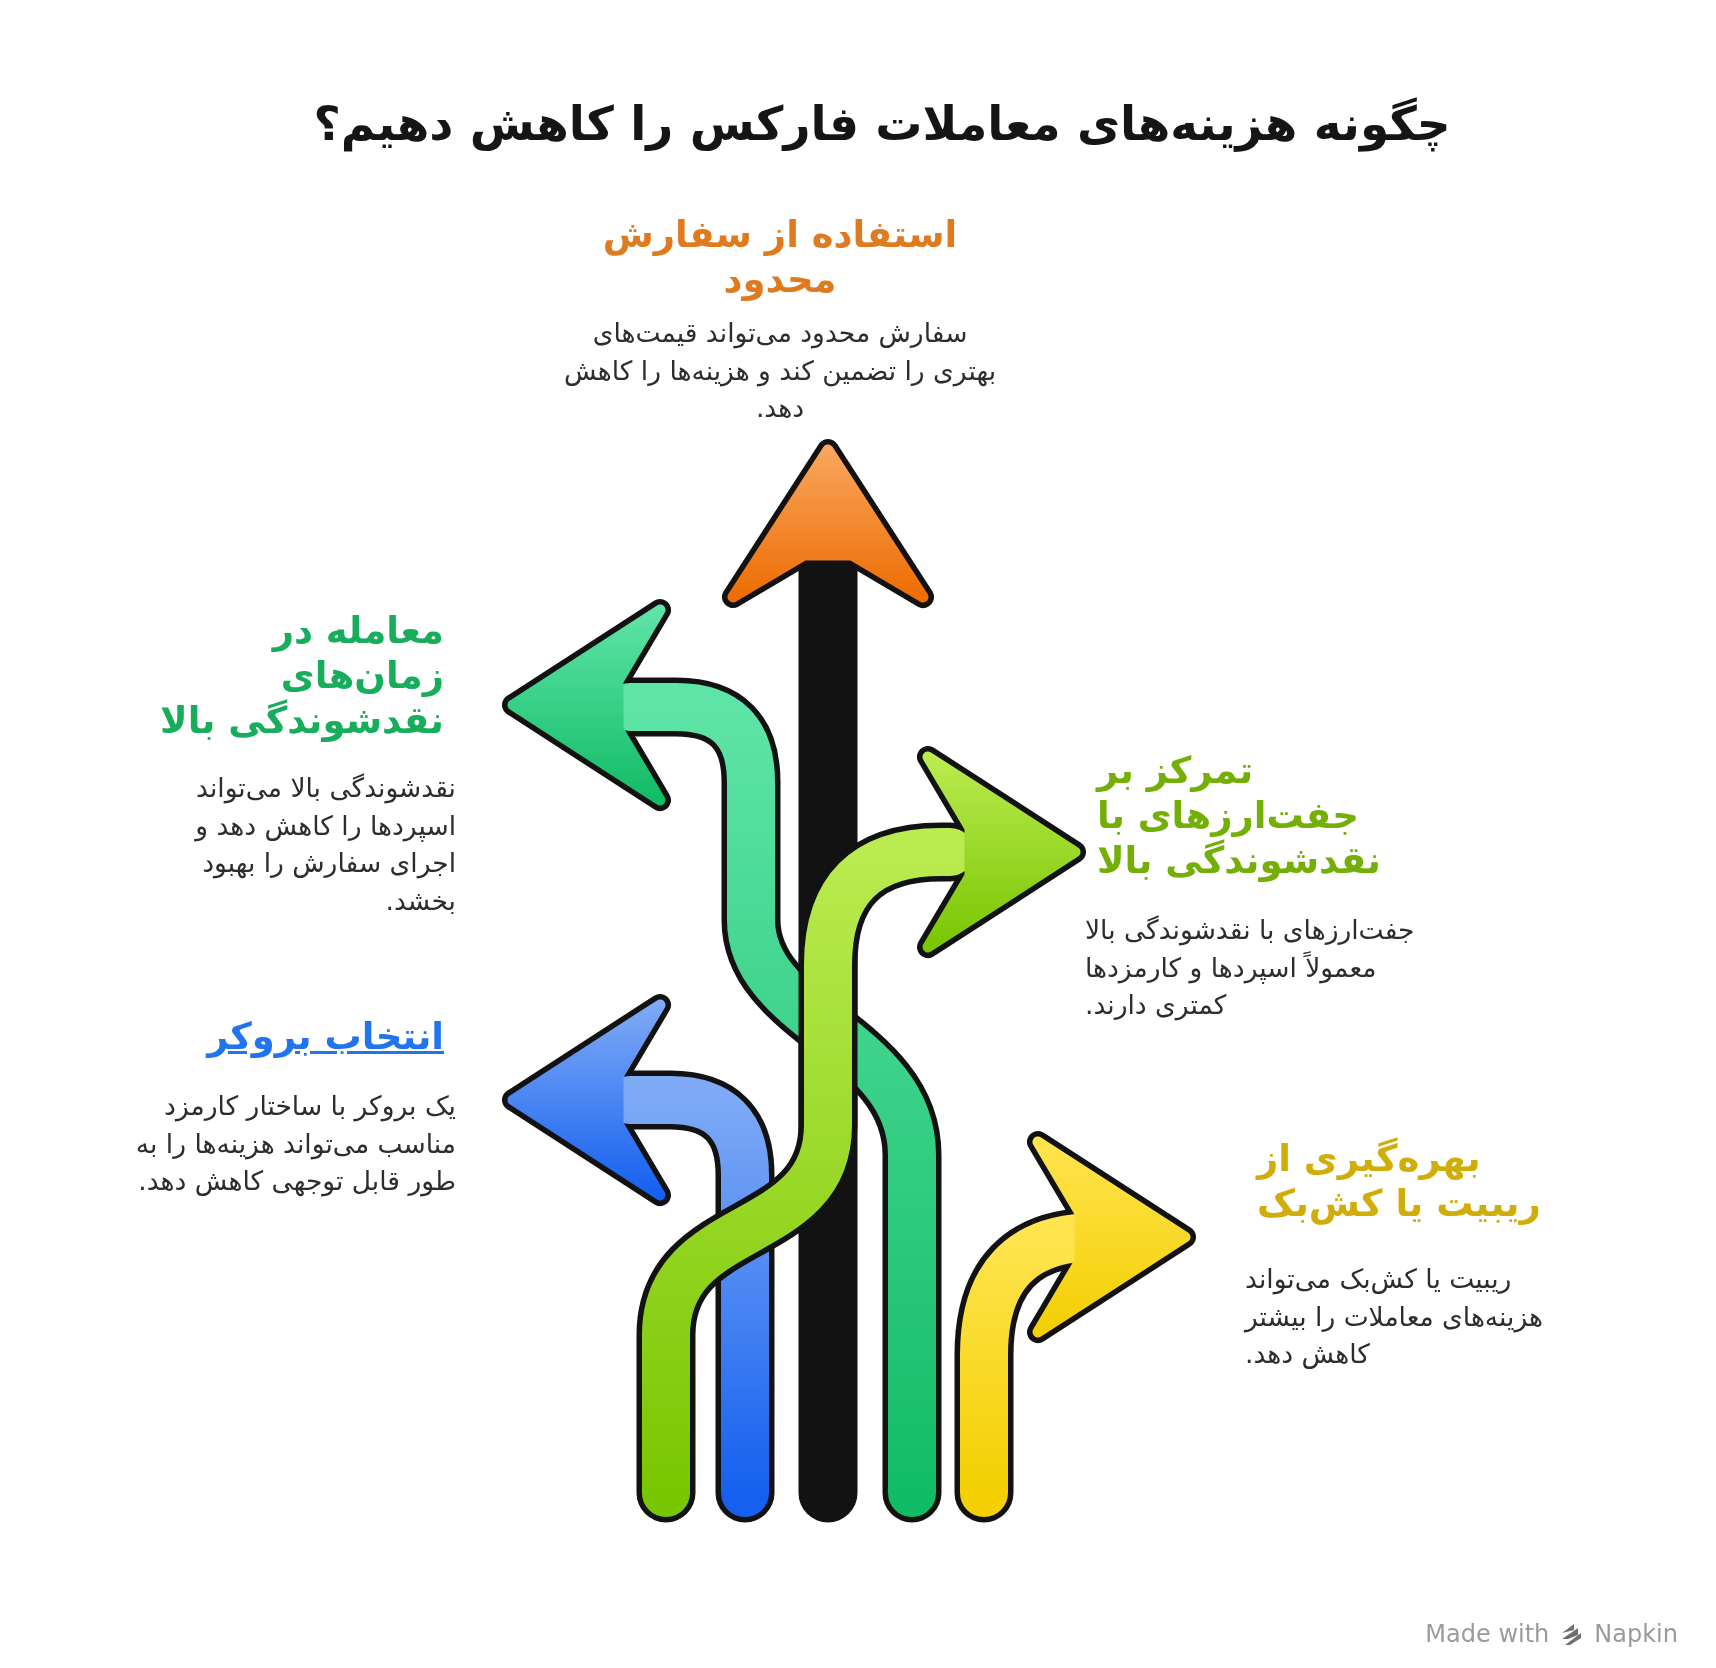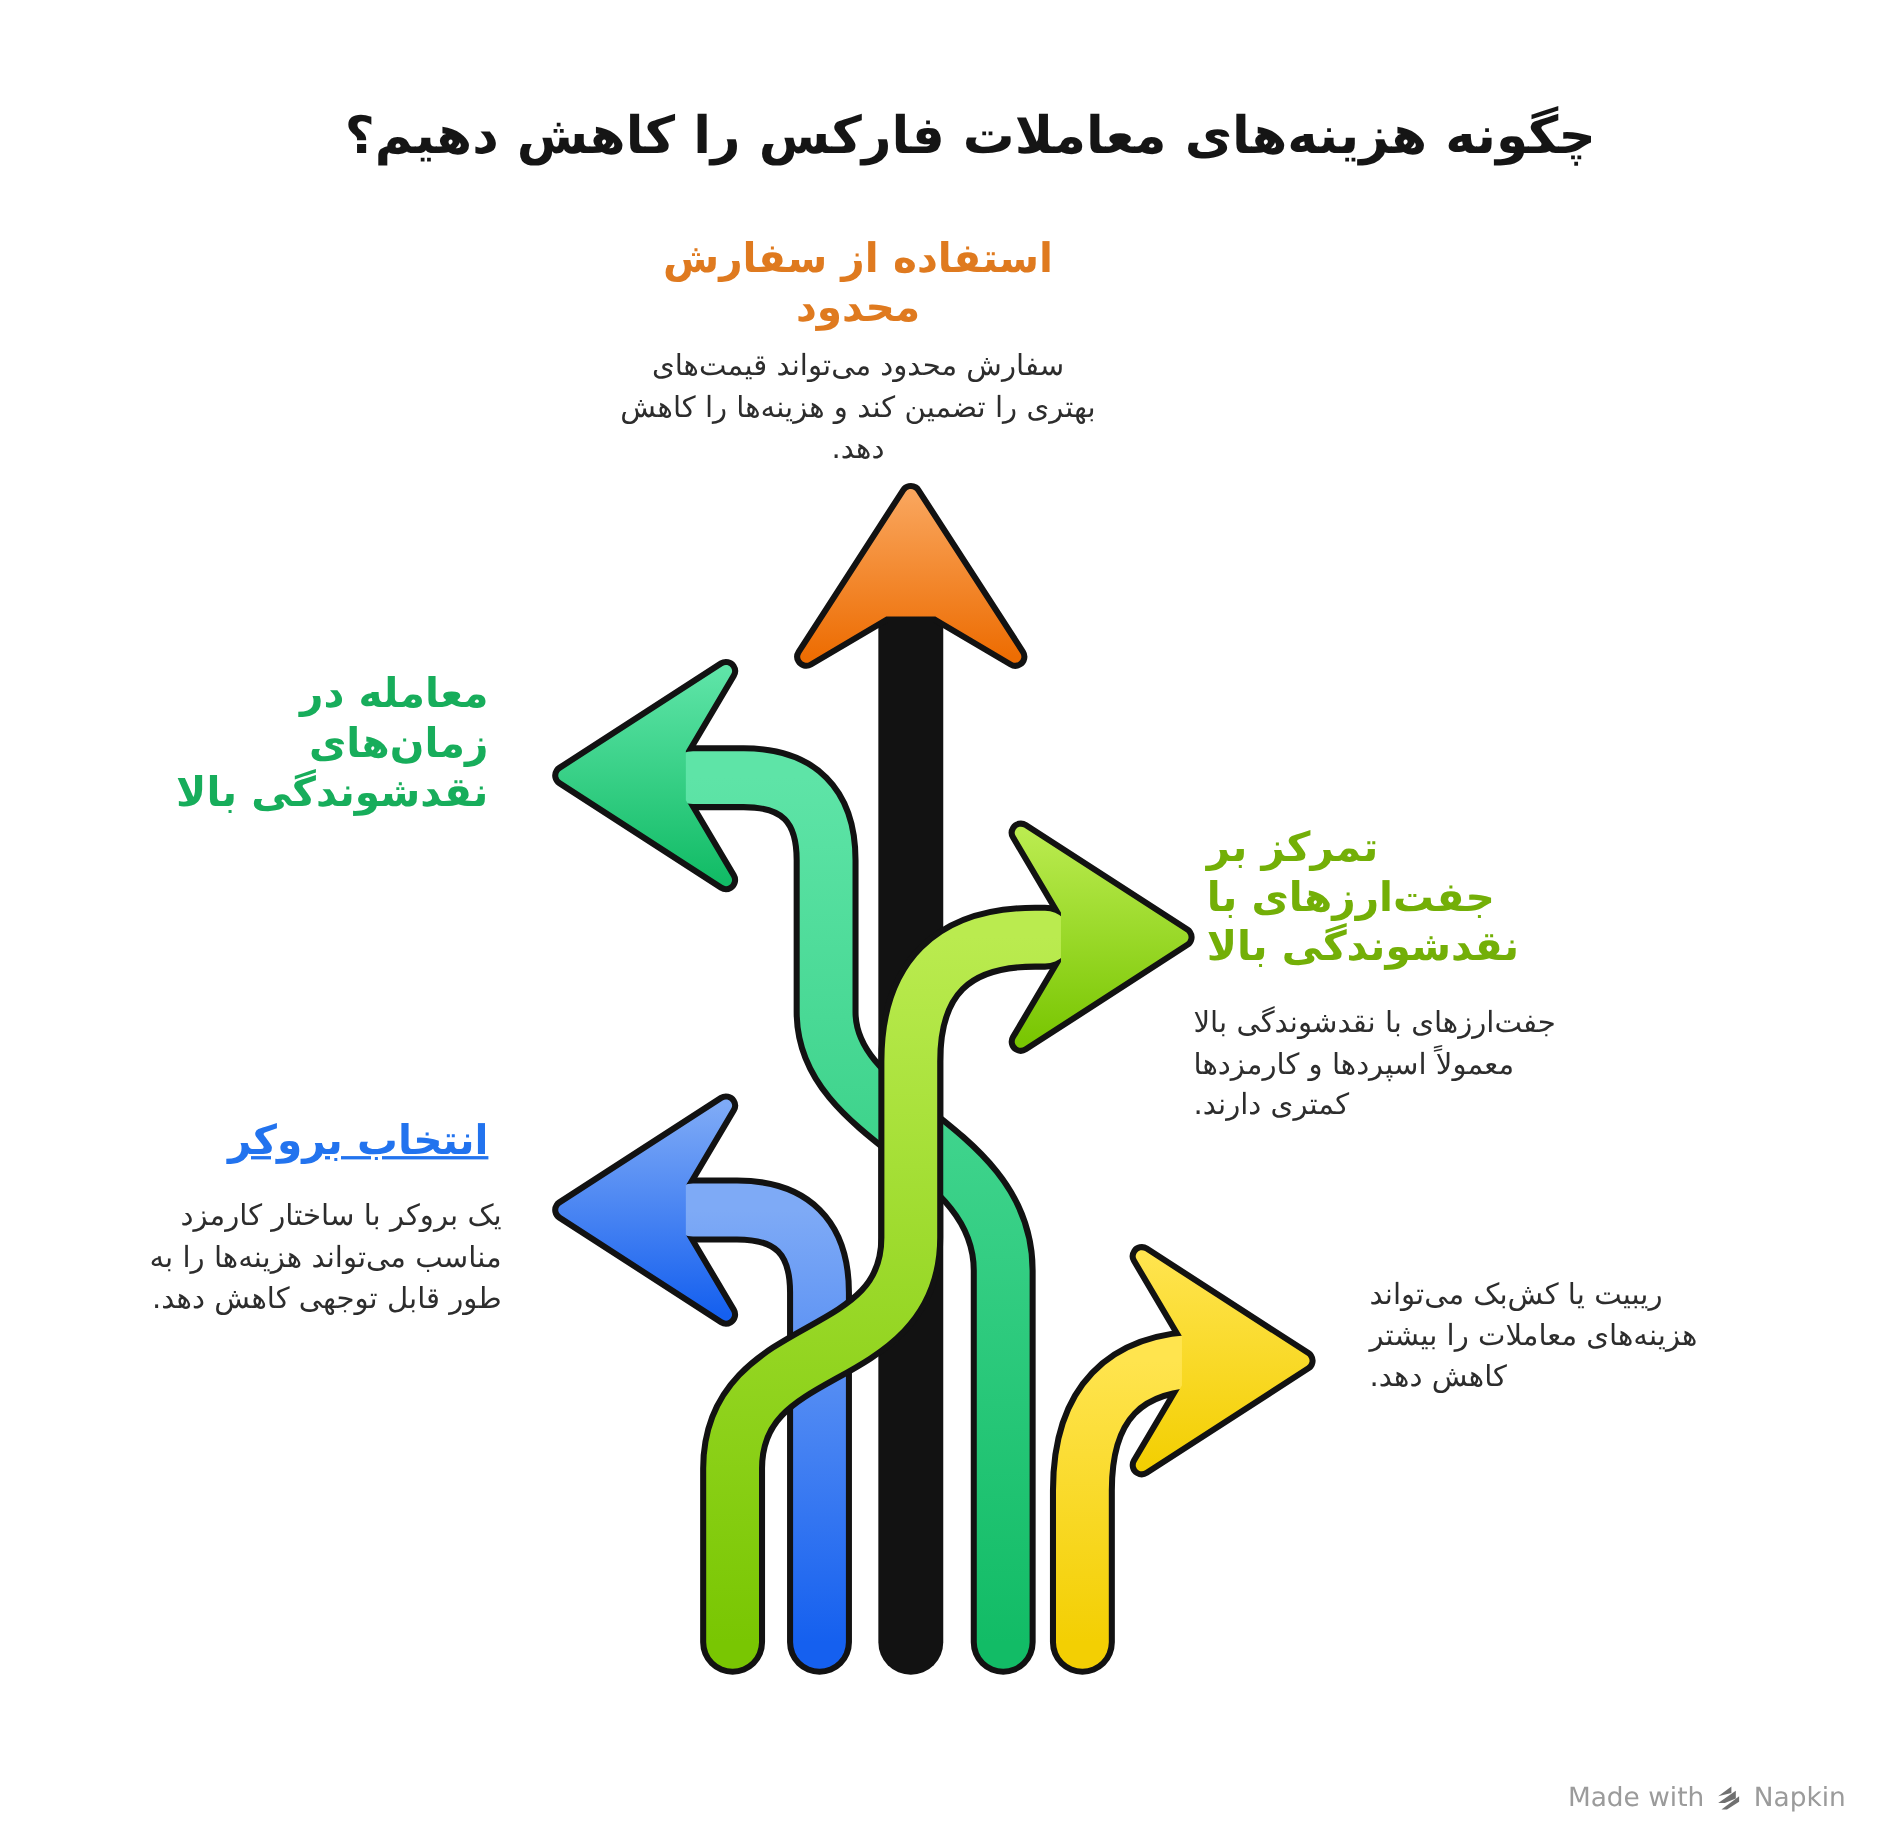--- a/index.html
+++ b/index.html
@@ -110,33 +110,35 @@
 
   <h1 class="title">چگونه هزینه‌های معاملات فارکس را کاهش دهیم؟</h1>
 
   <div class="sec" id="sec-0">
     <h2 class="heading">استفاده از سفارش محدود</h2>
     <p class="body">سفارش محدود می‌تواند قیمت‌های بهتری را تضمین کند و هزینه‌ها را کاهش دهد.</p>
   </div>
 
   <div class="sec" id="sec-1">
     <h2 class="heading">معامله در زمان‌های نقدشوندگی بالا</h2>
+    <p class="body">نقدشوندگی بالا می‌تواند اسپردها را کاهش دهد و اجرای سفارش را بهبود بخشد.</p>
   </div>
 
   <div class="sec" id="sec-2">
     <h2 class="heading">تمرکز بر جفت‌ارزهای با نقدشوندگی بالا</h2>
     <p class="body">جفت‌ارزهای با نقدشوندگی بالا معمولاً اسپردها و کارمزدها کمتری دارند.</p>
   </div>
 
   <div class="sec" id="sec-3">
     <h2 class="heading">انتخاب بروکر</h2>
     <p class="body">یک بروکر با ساختار کارمزد مناسب می‌تواند هزینه‌ها را به طور قابل توجهی کاهش دهد.</p>
   </div>
 
   <div class="sec" id="sec-4">
+    <h2 class="heading">بهره‌گیری از ریبیت یا کش‌بک</h2>
     <p class="body">ریبیت یا کش‌بک می‌تواند هزینه‌های معاملات را بیشتر کاهش دهد.</p>
   </div>
 
   <div class="footer">
     <span>Made with</span>
     <svg class="napkin-logo" width="27" height="27" viewBox="0 0 27 27">
       <g fill="#707070">
         <path d="M4 12 L16 3 L16 9 Z"></path>
         <path d="M4 18 L20 7 L20 14 L10 18 Z"></path>
         <path d="M7 24 L23 12 L23 17 L12 24 Z"></path>

